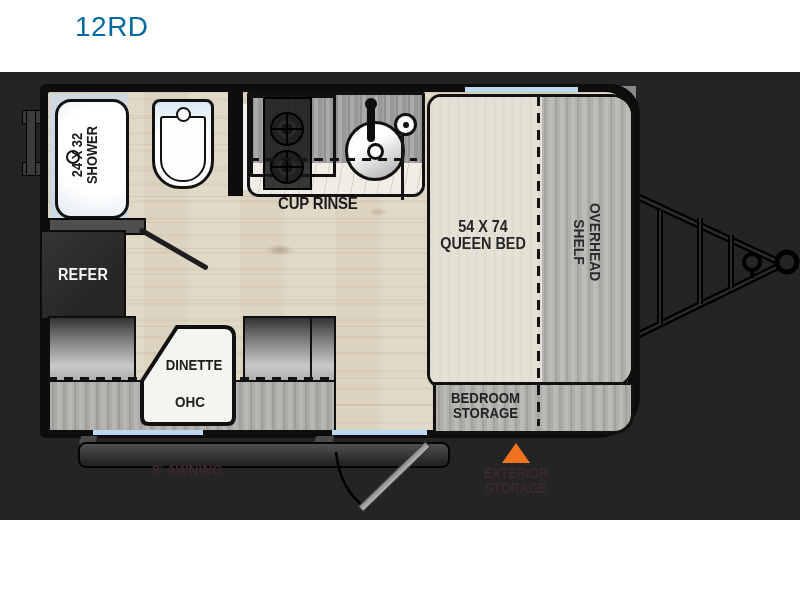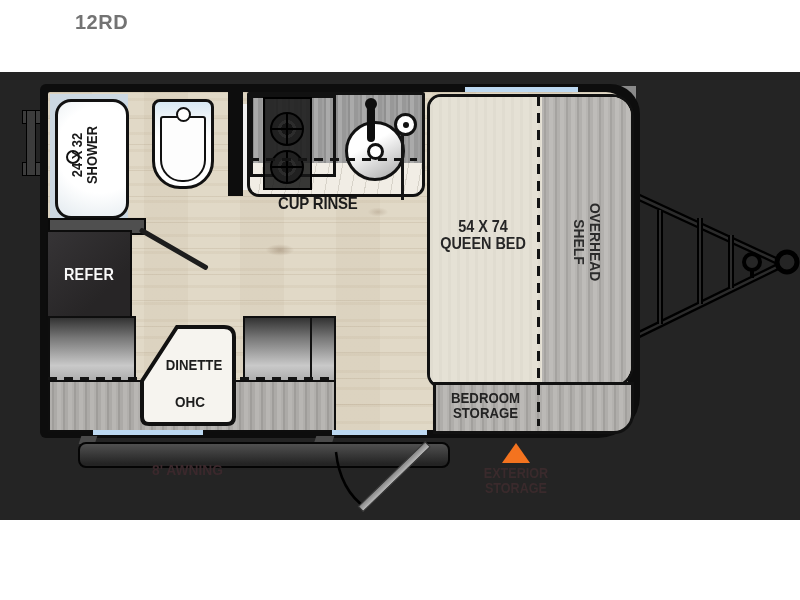--- a/index.html
+++ b/index.html
@@ -1,21 +1,21 @@
 <!DOCTYPE html>
 <html><head>
 <meta charset="utf-8">
 <style>
   html,body{margin:0;padding:0;}
   body{font-family:"Liberation Sans",sans-serif;background:#fff;}
   #canvas{position:relative;width:800px;height:600px;background:#ffffff;overflow:hidden;}
   .abs{position:absolute;}
 
   
-  .title{left:75px;top:11px;font-size:20px;color:#737373;letter-spacing:.5px;font-weight:bold;}
+  .title{left:75px;top:11px;font-size:28px;color:#0369a1;letter-spacing:.5px;}
 
   
   .panel{left:0;top:72px;width:800px;height:448px;background:#242424;}
 
   
   .shell{left:40px;top:84px;width:600px;height:354px;background:#0d0d0d;
          border-radius:6px 30px 42px 6px;}
   .corner-wedge{left:618px;top:86px;width:18px;height:18px;background:#8a8a8a;}
 
   
@@ -106,21 +106,21 @@
   .shelf-label{left:524px;top:223px;width:120px;height:38px;text-align:center;
     transform:rotate(90deg) scaleX(.92);font-weight:bold;font-size:15px;line-height:16px;color:#2b2b2b;}
 
   
   .bstorage{left:433px;top:382px;width:195px;height:46px;border:3px solid #111;border-radius:0 0 20px 0;
     background:repeating-linear-gradient(90deg,#b4b2af 0 2px,#a2a09d 2px 4px,#afadaa 4px 7px,#bbb9b6 7px 11px);}
   .bstorage-label{left:433px;top:390px;width:105px;text-align:center;font-weight:bold;font-size:15px;
     line-height:15px;color:#232323;transform:scaleX(.88);}
 
   
-  .refer{left:46px;top:230px;width:82px;height:86px;border:2px solid #0c0c0c;
+  .refer{left:40px;top:230px;width:82px;height:86px;border:2px solid #0c0c0c;
     background:linear-gradient(135deg,#363436 0%,#272526 70%);}
   .refer-label{position:absolute;left:0;top:34px;width:100%;text-align:center;font-weight:bold;
     font-size:16px;color:#fafafa;transform:scaleX(.9);letter-spacing:.3px;}
 
   
   .bench{background:linear-gradient(180deg,#333 0%,#777 30%,#c9c9c9 72%,#a6a6a6 100%);border:2px solid #0e0e0e;}
   .bench-left{left:48px;top:316px;width:84px;height:66px;}
   .bench-right{left:243px;top:316px;width:89px;height:66px;}
   .bench-div{position:absolute;right:22px;top:0;width:2.5px;height:100%;background:#111;}
   .ohc-band{left:48px;top:380px;width:284px;height:48px;border:2px solid #0e0e0e;

